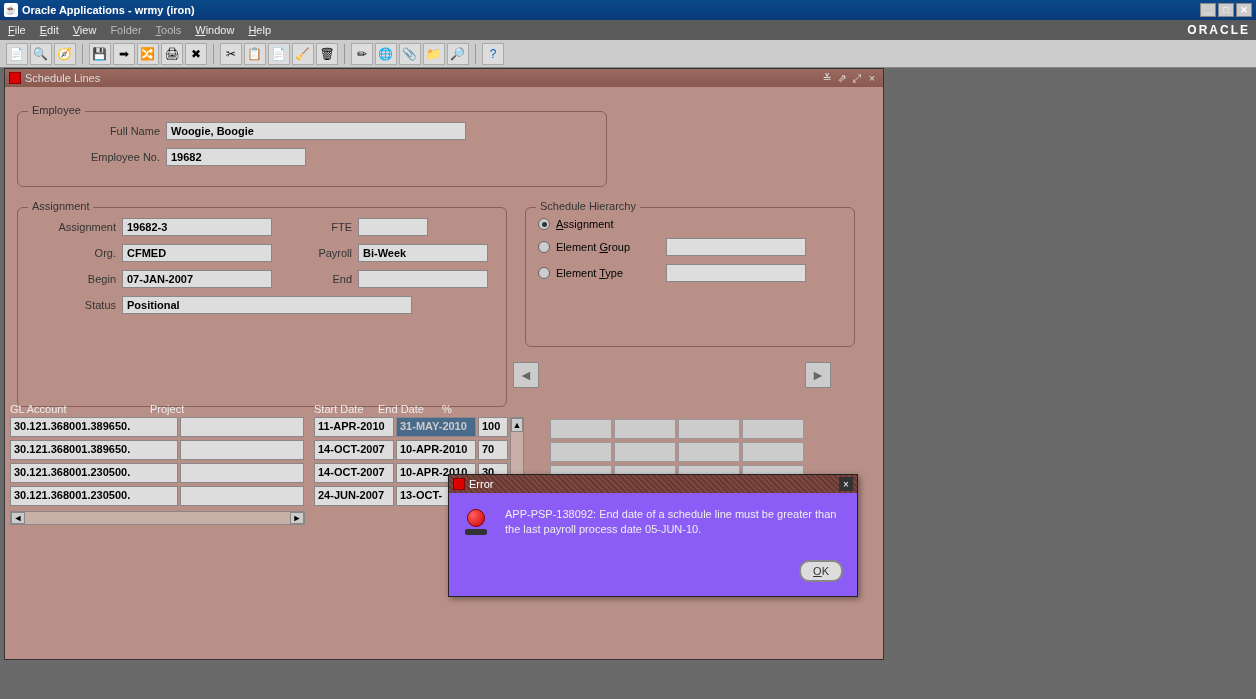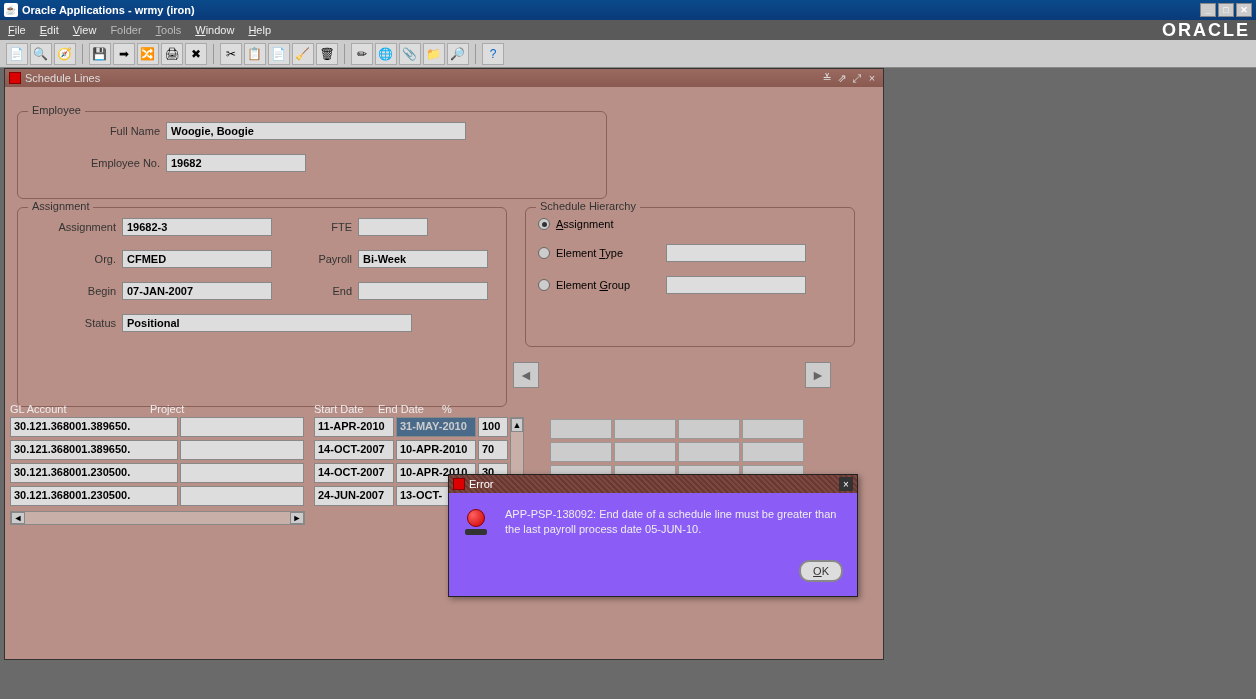--- a/index.html
+++ b/index.html
@@ -8,42 +8,42 @@
 
 .titlebar { background: linear-gradient(#0a4a8a, #0a3a7a); height: 20px; display: flex; align-items: center; padding: 0 4px; color: #fff; font-weight: bold; }
 .titlebar .java-icon { width: 14px; height: 14px; background: #fff; border-radius: 2px; margin-right: 4px; display: flex; align-items: center; justify-content: center; color: #c00; font-size: 9px; }
 .titlebar .spacer { flex: 1; }
 .winbtn { width: 16px; height: 14px; background: #ccc; border: 1px solid #888; margin-left: 2px; display: flex; align-items: center; justify-content: center; font-size: 9px; }
 
 
 .menubar { background: #5a5a5a; height: 20px; display: flex; align-items: center; padding: 0 8px; color: #eee; position: relative; }
 .menubar .mi { margin-right: 14px; cursor: pointer; }
 .menubar .mi .ul { text-decoration: underline; }
-.menubar .oracle-logo { position: absolute; right: 6px; color: #fff; font-weight: bold; font-size: 18px; letter-spacing: 2px; }
+.menubar .oracle-logo { position: absolute; right: 6px; color: #fff; font-weight: bold; font-size: 12px; letter-spacing: 2px; }
 
 
 .toolbar { background: #ccc; height: 28px; border-bottom: 1px solid #888; display: flex; align-items: center; padding: 0 6px; gap: 2px; }
 .tbtn { width: 22px; height: 22px; border: 1px solid #aaa; background: #ddd; display: flex; align-items: center; justify-content: center; font-size: 12px; cursor: pointer; }
 .tsep { width: 1px; height: 20px; background: #999; margin: 0 4px; }
 
 
 .workarea { position: absolute; top: 68px; left: 0; right: 0; bottom: 0; background: #6a6a6a; }
 
 
 .intwin { position: absolute; left: 4px; top: 0; width: 880px; height: 592px; background: #b89088; border: 1px solid #333; }
 .intwin-title { height: 18px; background: linear-gradient(#9a6a60, #8a5a50); color: #ddd; display: flex; align-items: center; padding: 0 4px; font-size: 11px; }
 .intwin-title .red-sq { width: 12px; height: 12px; background: #d00; margin-right: 4px; border: 1px solid #800; }
 .intwin-title .sp { flex: 1; }
 .intwin-title .wctrl { width: 14px; height: 14px; margin-left: 1px; display: flex; align-items: center; justify-content: center; color: #ddd; font-size: 11px; cursor: pointer; }
 .intwin-body { padding: 24px 12px; height: calc(100% - 18px); position: relative; }
 
 
 .fs { border: 1px solid #8a6058; border-radius: 6px; padding: 10px 12px 12px 12px; margin-bottom: 8px; position: relative; }
 .fs > .legend { position: absolute; top: -8px; left: 10px; background: #b89088; padding: 0 4px; color: #333; font-size: 11px; }
-.row { display: flex; align-items: center; margin-bottom: 14px; }
+.row { display: flex; align-items: center; margin-bottom: 8px; }
 .lbl { text-align: right; color: #333; margin-right: 6px; }
 .inp { background: #ddd; border: 1px solid #888; padding: 2px 4px; font-weight: bold; color: #000; height: 18px; }
 
 .employee-fs { width: 590px; }
 .assignment-fs { width: 490px; position: absolute; left: 12px; top: 120px; height: 200px; }
 .hierarchy-fs { width: 330px; position: absolute; left: 520px; top: 120px; height: 140px; }
 
 .radio { width: 12px; height: 12px; border: 1px solid #666; border-radius: 50%; background: #ccc; margin-right: 6px; display: inline-flex; align-items: center; justify-content: center; }
 .radio.sel::after { content: ''; width: 5px; height: 5px; background: #333; border-radius: 50%; }
 
@@ -185,26 +185,26 @@
       </div>
 
       <div class="fs hierarchy-fs">
         <span class="legend">Schedule Hierarchy</span>
         <div class="row">
           <span class="radio sel"></span>
           <span><span style="text-decoration:underline">A</span>ssignment</span>
         </div>
         <div class="row">
           <span class="radio"></span>
+          <span style="width:110px">Element <span style="text-decoration:underline">G</span>roup</span>
+          <span class="inp" style="width:140px"></span>
+        </div>
+        <div class="row">
+          <span class="radio"></span>
           <span style="width:110px">Element <span style="text-decoration:underline">T</span>ype</span>
-          <span class="inp" style="width:140px"></span>
-        </div>
-        <div class="row">
-          <span class="radio"></span>
-          <span style="width:110px">Element <span style="text-decoration:underline">G</span>roup</span>
           <span class="inp" style="width:140px"></span>
         </div>
       </div>
 
       <span class="navarrow" style="left:508px; top:275px">◄</span>
       <span class="navarrow" style="left:800px; top:275px">►</span>
 
       <div class="grid-area">
         <div class="grid-headers">
           <span style="width:140px">GL Account</span>

